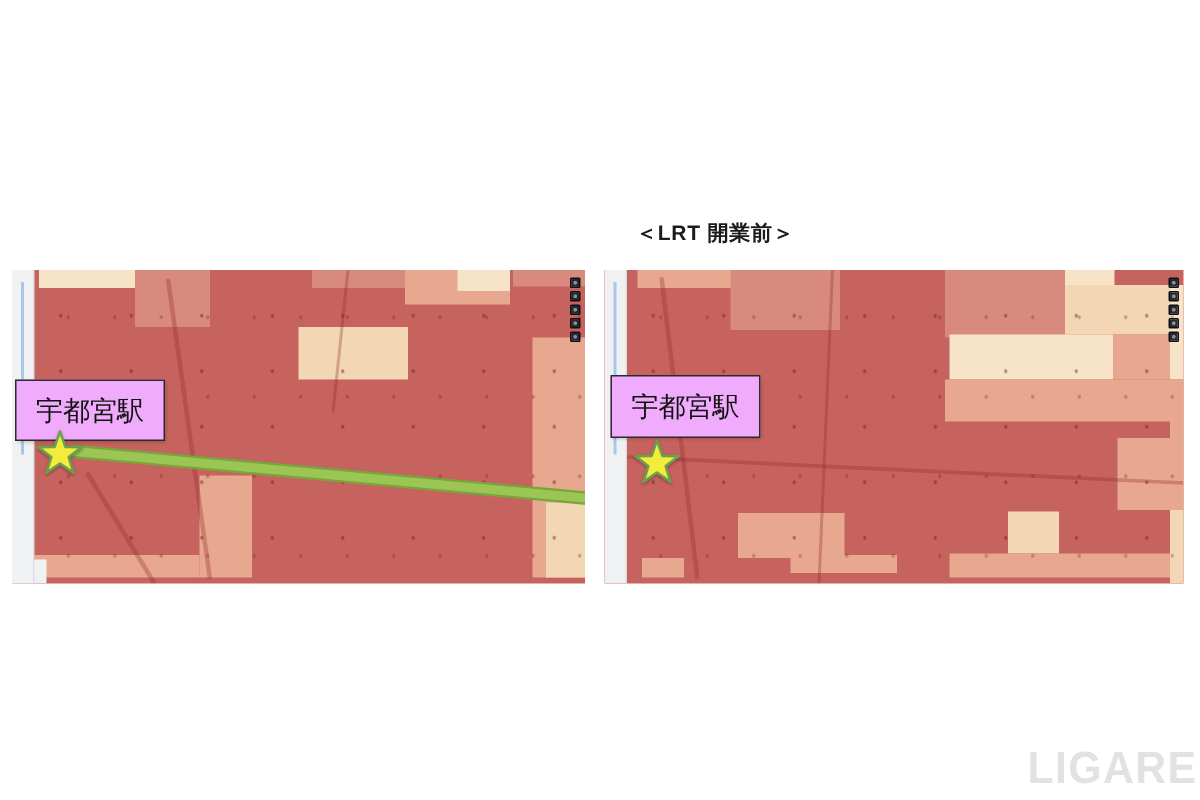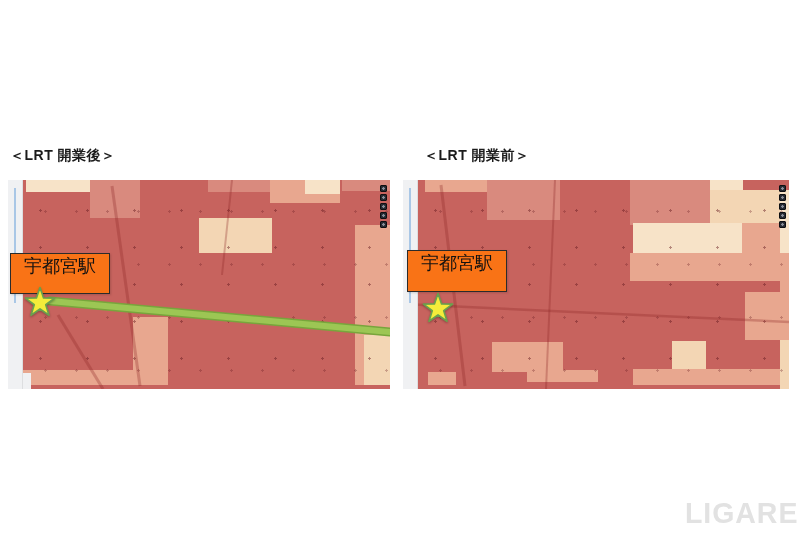--- a/index.html
+++ b/index.html
@@ -23,31 +23,30 @@
     background-size:47px 37px, 31px 53px;
     background-position:9px 12px, 22px 5px;
   }
 
   .edge-strip{position:absolute;left:0;top:0;bottom:0;width:14px;background:#f0f1f3;border-right:1px solid rgba(0,0,0,.08);}
   .river{position:absolute;left:6px;top:8px;width:2px;height:115px;background:#a9c7e6;}
 
   .map-toolbar{position:absolute;top:5px;right:3px;display:flex;flex-direction:column;gap:2px;}
   .tool-btn{width:7px;height:7px;border-radius:1px;background:radial-gradient(#8b8f99 0 1px, #262931 1.5px);border:1px solid #0e0f12;box-sizing:border-box;}
 
-  .station-label{position:absolute;background:#f97316;border:1px solid #2b2b2b;display:flex;align-items:flex-start;justify-content:center;font-size:18px;font-weight:500;color:#111;box-shadow:1px 1px 2px rgba(0,0,0,.15);z-index:6;}
+  .station-label{position:absolute;background:#f0abfc;border:1px solid #2b2b2b;display:flex;align-items:center;justify-content:center;font-size:18px;font-weight:500;color:#111;box-shadow:1px 1px 2px rgba(0,0,0,.15);z-index:6;}
   .star-marker{position:absolute;width:36px;height:34px;overflow:visible;z-index:7;filter:drop-shadow(0 1px 1px rgba(0,0,0,.3));}
 
   .watermark{position:absolute;right:2px;bottom:3px;font-size:30px;font-weight:bold;color:#e2e2e2;letter-spacing:1px;transform:scaleX(.95);transform-origin:right bottom;}
 </style>
 </head>
 <body>
 
 <div class="canvas">
 
-  <div class="panel-title title-left">＜LRT 開業後＞</div>
   <div class="panel-title title-right">＜LRT 開業前＞</div>
 
   <div class="map-panel panel-after">
     <div class="patch-layer">
         <div style="left: 4.7%; top: 0%; width: 20.4%; height: 5.7%; background: rgb(247, 227, 200);"></div>
         <div style="left: 21.5%; top: 0%; width: 13.1%; height: 18.2%; background: rgb(217, 138, 126);"></div>
         <div style="left: 52.4%; top: 0%; width: 18.3%; height: 5.7%; background: rgb(217, 138, 126);"></div>
         <div style="left: 68.6%; top: 0%; width: 18.3%; height: 11%; background: rgb(232, 167, 143);"></div>
         <div style="left: 77.7%; top: 0%; width: 9.2%; height: 6.7%; background: rgb(247, 227, 200);"></div>
         <div style="left: 87.4%; top: 0%; width: 12.6%; height: 5.3%; background: rgb(217, 138, 126);"></div>

